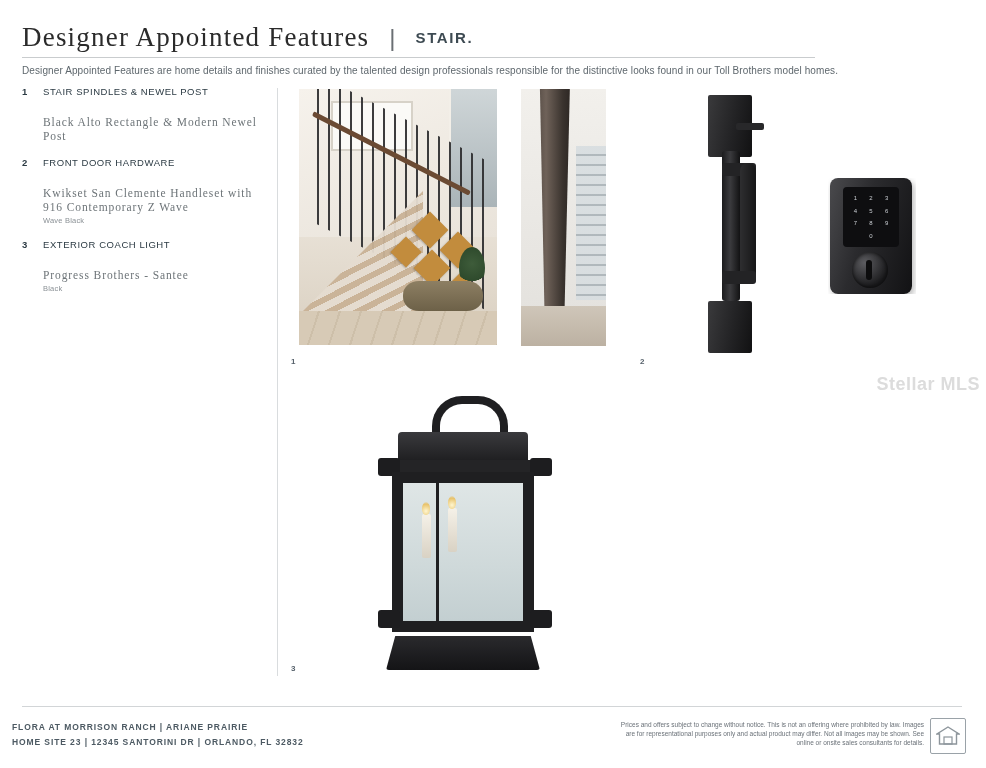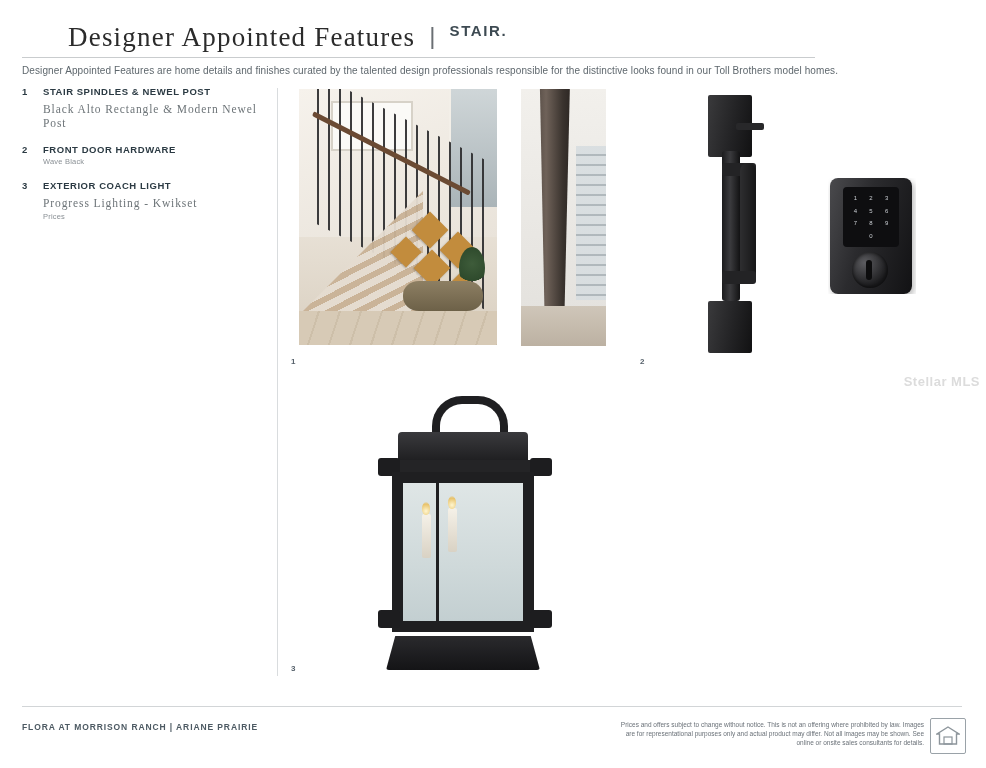--- a/index.html
+++ b/index.html
@@ -23,23 +23,22 @@
 
   
   .header {
     position: absolute;
     left: 22px;
     top: 22px;
     width: 940px;
   }
   .title-row {
     display: flex;
-    align-items: flex-start;
-    gap: 12px;
-    margin-left: 46px;
+    align-items: center;
+    gap: 18px;
   }
   .title-main {
     font-family: "Liberation Serif", serif;
     font-size: 27px;
     letter-spacing: 1.2px;
     color: #2b2b2b;
     font-weight: 400;
     white-space: nowrap;
   }
   .title-sep {
@@ -82,27 +81,27 @@
   .item .num {
     position: absolute;
     left: 0;
     top: 0;
     font-size: 9.5px;
     font-weight: 700;
     color: #2b3a43;
   }
   .item .name {
     font-size: 9.5px;
-    font-weight: 700;
+    font-weight: 400;
     letter-spacing: 0.55px;
     color: #2b3a43;
     text-transform: uppercase;
   }
   .item .desc {
-    margin-top: 5px;
+    margin-top: 18px;
     font-family: "Liberation Serif", serif;
     font-size: 11.5px;
     line-height: 14px;
     letter-spacing: 0.9px;
     color: #6d7478;
   }
   .item .finish {
     margin-top: 2px;
     font-size: 7.5px;
     color: #8a9095;
@@ -455,39 +454,39 @@
     background: linear-gradient(180deg, #2a2a2d, #141416);
     clip-path: polygon(6% 0%, 94% 0%, 100% 100%, 0% 100%);
     border-radius: 3px;
   }
 
   
   .watermark {
     position: absolute;
     right: 6px;
     top: 374px;
-    font-size: 13px;
+    font-size: 18px;
     font-weight: 700;
     color: #dcdcdc;
     letter-spacing: .5px;
     font-family: "Liberation Sans", sans-serif;
   }
 
   
   .footer-rule {
     position: absolute;
     left: 22px;
     top: 706px;
     width: 940px;
     height: 1px;
     background: #d2d5d7;
   }
   .footer-left {
     position: absolute;
-    left: 22px;
+    left: 12px;
     top: 720px;
     font-size: 8.5px;
     font-weight: 700;
     letter-spacing: 0.9px;
     color: #4d5a63;
     line-height: 15px;
   }
   .footer-right {
     position: absolute;
     right: 62px;
@@ -532,28 +531,29 @@
     <div class="item">
       <span class="num">1</span>
       <div class="name">STAIR SPINDLES &amp; NEWEL POST</div>
       <div class="desc">Black Alto Rectangle &amp; Modern Newel Post</div>
       <div class="finish"></div>
     </div>
 
     <div class="item">
       <span class="num">2</span>
       <div class="name">FRONT DOOR HARDWARE</div>
+      <div class="desc">Kwikset San Clemente Handleset with 916 Contemporary Z Wave</div>
       <div class="finish">Wave Black</div>
     </div>
 
     <div class="item">
       <span class="num">3</span>
       <div class="name">EXTERIOR COACH LIGHT</div>
-      <div class="desc">Progress Lighting - Kwikset</div>
-      <div class="finish">Prices</div>
+      <div class="desc">Progress Brothers - Santee</div>
+      <div class="finish">Black</div>
     </div>
 
   </div>
 
   <div class="vrule"></div>
 
   <div class="photo" id="photo-stairs">
     <div class="stair-wallpanel"></div>
     <div class="stair-open"></div>
     <div class="stair-frame" style="left:32px; top:12px; width:78px; height:46px;"></div>
@@ -628,20 +628,21 @@
   </div>
 
   <div class="figure-caption" style="left:291px; top:664px;">3</div>
 
   <div class="watermark">Stellar MLS</div>
 
   <div class="footer-rule"></div>
 
   <div class="footer-left">
     <div>FLORA AT MORRISON RANCH |   ARIANE PRAIRIE</div>
+    <div>HOME SITE 23  |   12345 SANTORINI DR  |   ORLANDO, FL 32832</div>
   </div>
 
   <div class="footer-right">Prices and offers subject to change without notice. This is not an offering where prohibited by law. Images are for representational purposes only and actual product may differ. Not all images may be shown.  See online or onsite sales consultants for details.</div>
 
   <div class="eho">
     <svg width="24" height="22" viewBox="0 0 24 22" aria-hidden="true">
       <path d="M12 2 L23 9 L20.5 9 L20.5 19 L3.5 19 L3.5 9 L1 9 Z" fill="none" stroke="#8d959b" stroke-width="1.4"></path>
       <rect x="8" y="12" width="8" height="7" fill="none" stroke="#8d959b" stroke-width="1.2"></rect>
     </svg>
   </div>

